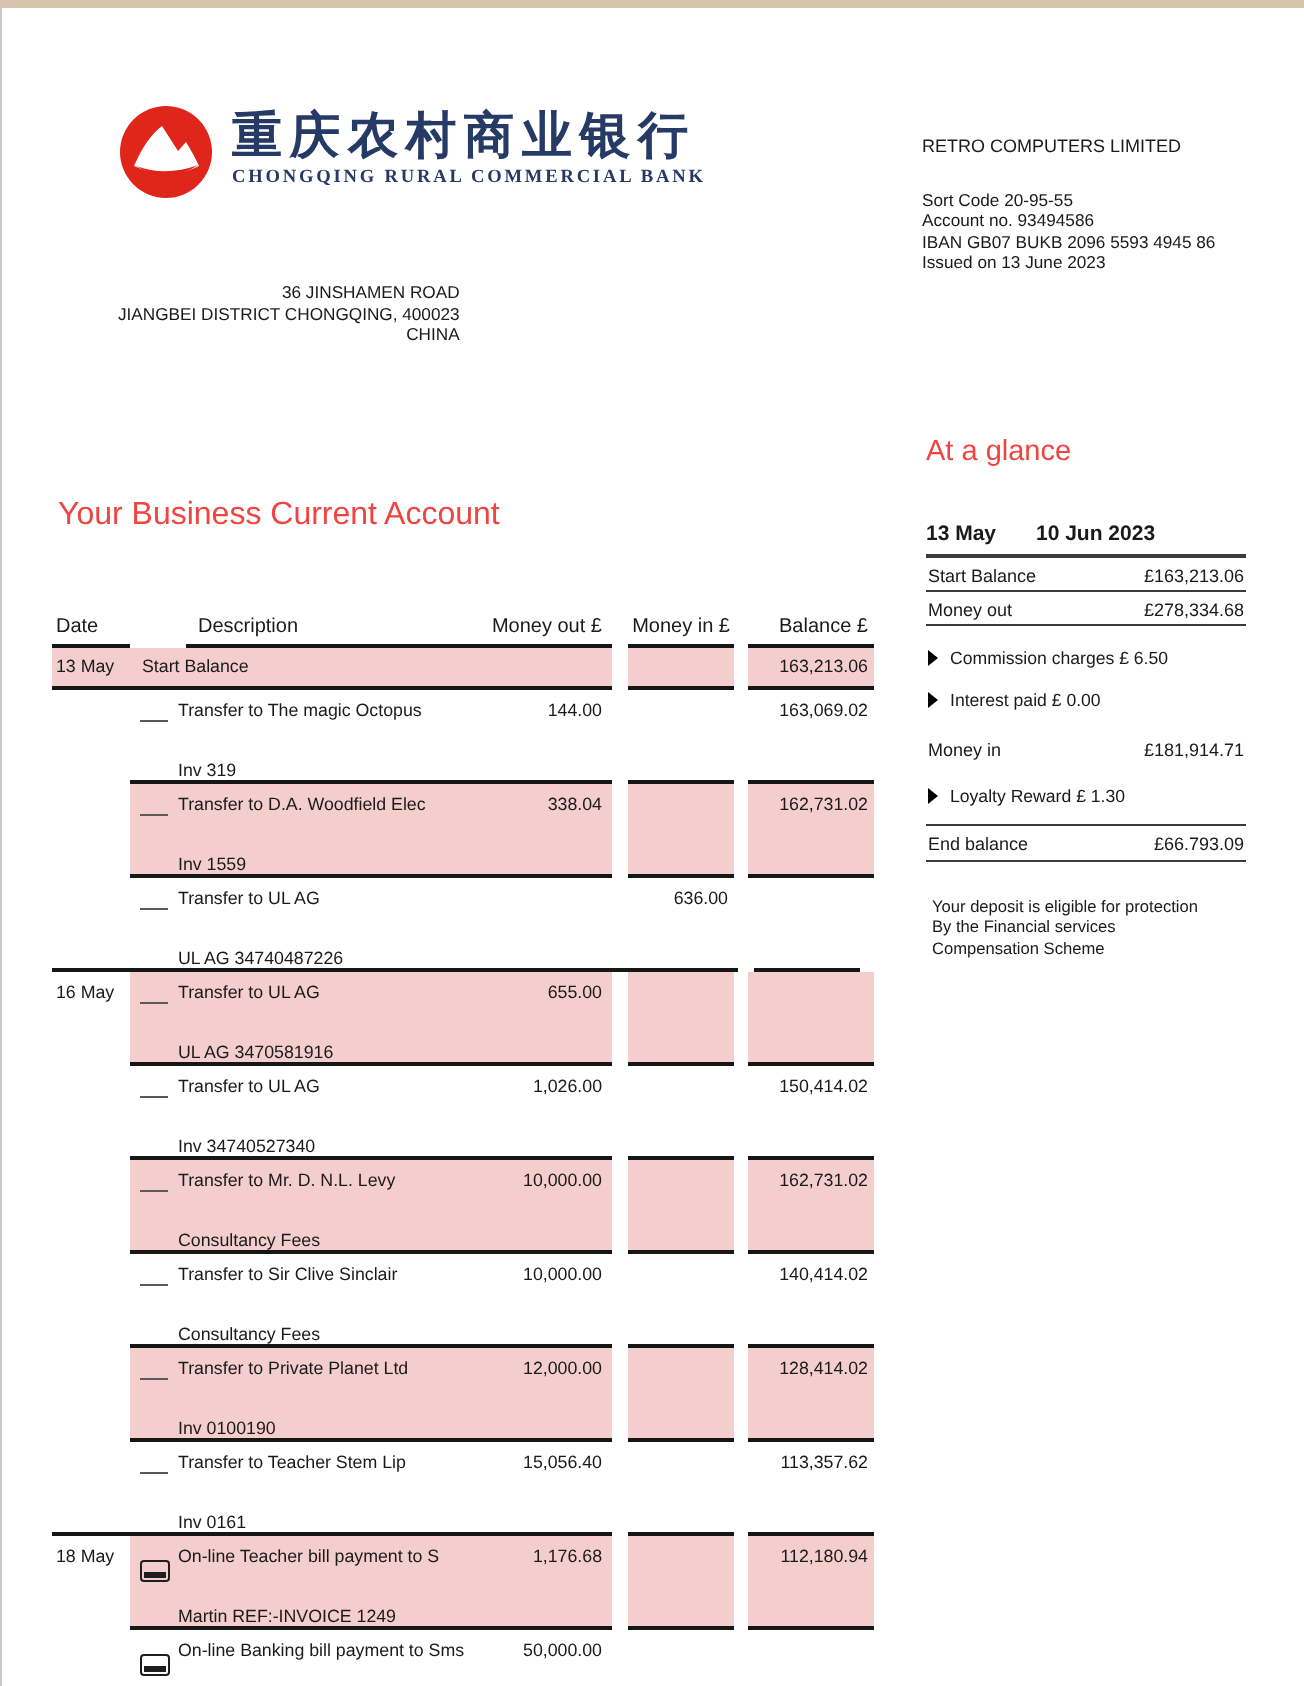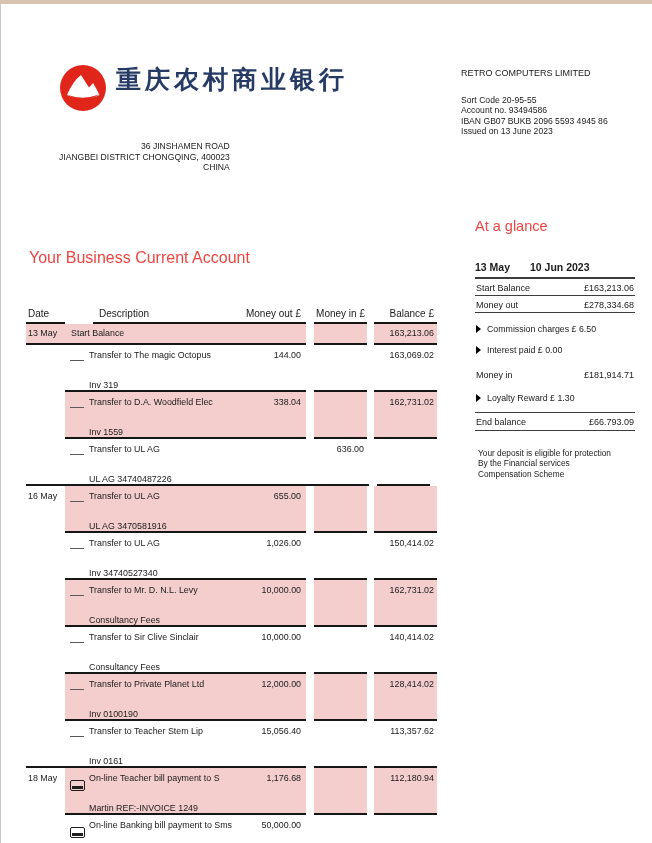--- a/index.html
+++ b/index.html
@@ -8,32 +8,32 @@
     width:652px;height:843px;
     background:#ffffff;
     border-top:4px solid #d8c3ae;
     border-left:1px solid #c9c9c9;
     box-sizing:border-box;
     font-family:"Liberation Sans", sans-serif;
     color:#1a1a1a;
     overflow:hidden;
   }
   
-  .logo-block{position:absolute;left:58px;top:60px;display:flex;align-items:flex-start;gap:9px;}
+  .logo-block{position:absolute;left:58px;top:48px;display:flex;align-items:flex-start;gap:9px;}
   .logo-svg{display:block;}
   .brand-text{padding-top:2px;}
   .brand-cn{font-family:"DejaVu Sans",sans-serif;font-size:25px;line-height:27px;font-weight:bold;color:#263a66;letter-spacing:4px;white-space:nowrap;}
   .brand-en{font-family:"Liberation Serif",serif;font-size:9.3px;font-weight:bold;color:#263a66;letter-spacing:1.4px;margin-top:3px;white-space:nowrap;}
   .bank-address{position:absolute;left:58px;top:137px;font-size:8.6px;line-height:10.5px;text-align:right;}
   .holder-block{position:absolute;left:460px;top:64px;font-size:8.6px;line-height:10.5px;}
   .holder-name{font-size:9px;margin-bottom:16px;}
   
   .page-title{position:absolute;left:28px;top:234px;font-size:16px;color:#ee4540;font-weight:normal;}
   
-  .glance{position:absolute;left:462px;top:214px;width:160px;margin-left:12px;}
+  .glance{position:absolute;left:462px;top:214px;width:160px;}
   .glance-title{font-size:14.5px;color:#ee4540;margin-bottom:27px;}
   .g-period{display:flex;font-size:10.5px;font-weight:bold;padding-bottom:4px;border-bottom:2px solid #3c3c3c;}
   .g-period .p-start{width:55px;}
   .g-kv{display:flex;justify-content:space-between;font-size:9px;padding:3.5px 1px 2.5px;}
   .g-kv.bordered{border-bottom:1.5px solid #3c3c3c;}
   .g-kv.plain{margin-top:11px;}
   .g-kv.end{margin-top:9px;border-top:1.5px solid #3c3c3c;border-bottom:1.5px solid #3c3c3c;padding:3.5px 1px 3px;}
   .g-bullet{display:flex;align-items:center;gap:6px;margin:11px 0 0 1px;font-size:8.8px;}
   .tri{width:0;height:0;border-left:5.5px solid #000;border-top:4px solid transparent;border-bottom:4px solid transparent;display:inline-block;}
   .g-note{margin-top:17px;padding-left:3px;font-size:8.3px;line-height:10.5px;}
@@ -80,20 +80,21 @@
 <div class="page">
 
   <div class="logo-block">
     <svg class="logo-svg" width="48" height="48" viewBox="0 0 48 48">
       <circle cx="24" cy="24" r="23" fill="#e0251b"></circle>
       <path d="M8 31 Q14 17 22 11 L30 23.5 L34 19 Q38 25.5 40.5 31 Q25 39 8 31 Z" fill="#ffffff"></path>
       <path d="M9 31 Q24 36.5 40 30.5 Q25 41 9 31 Z" fill="#e0251b"></path>
     </svg>
     <div class="brand-text">
       <div class="brand-cn">重庆农村商业银行</div>
+      <div class="brand-en">CHONGQING RURAL COMMERCIAL BANK</div>
     </div>
   </div>
 
   <div class="bank-address">
     <div>36 JINSHAMEN ROAD</div>
     <div>JIANGBEI DISTRICT CHONGQING, 400023</div>
     <div>CHINA</div>
   </div>
 
   <div class="holder-block">

